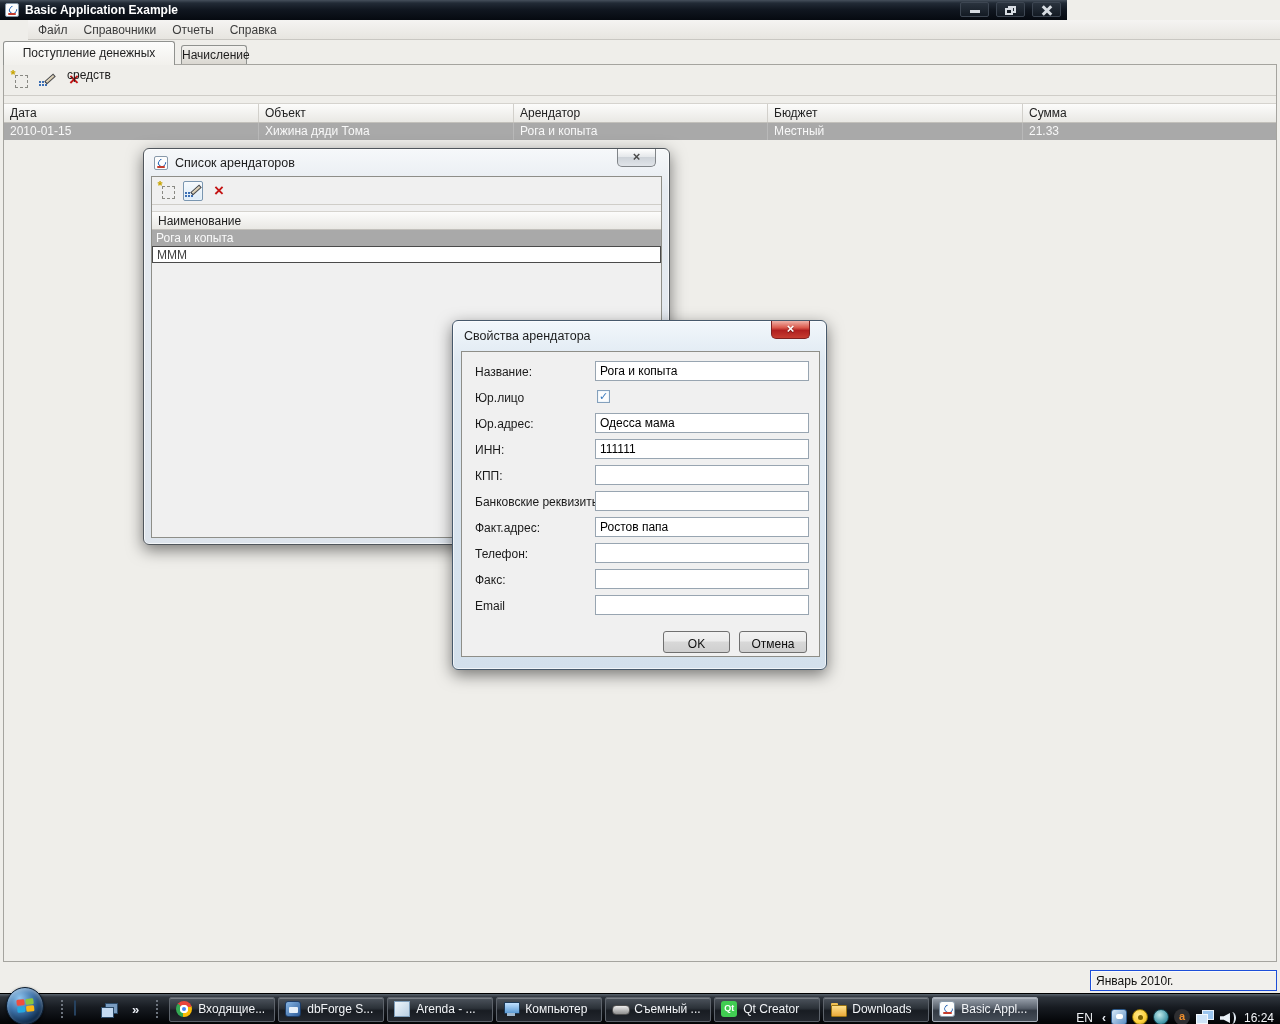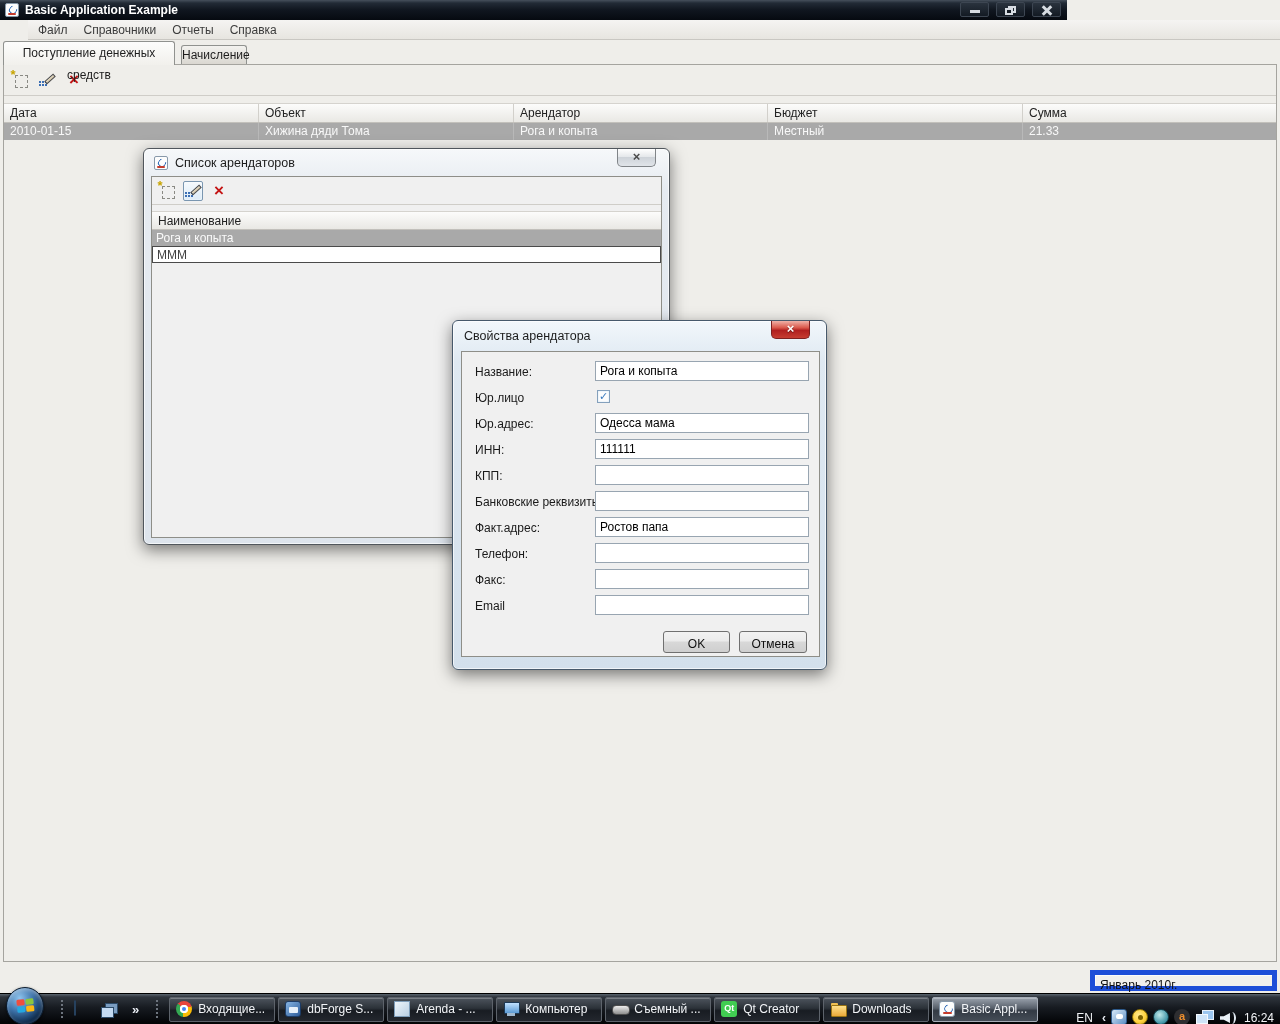--- a/index.html
+++ b/index.html
@@ -61,21 +61,21 @@
   #main-table { margin-top:7px; }
   .thead { display:flex; height:20px; background:linear-gradient(#fcfcfb,#e9e8e4);
     border-top:1px solid #d5d3ce; border-bottom:1px solid #c2c0bb; }
   .th { border-right:1px solid #d2d0cb; padding:2px 0 0 6px; color:#222; }
   .trow { display:flex; height:17px; background:#a9a9a9; color:#f8f8f8; }
   .td { border-right:1px solid #b9b9b9; padding:1px 0 0 6px; overflow:hidden; white-space:nowrap; }
   .w0{width:255px;} .w1{width:255px;} .w2{width:254px;} .w3{width:255px;} .w4{width:253px; border-right:none;}
 
   
   #status-date { position:absolute; left:1090px; top:970px; width:187px; height:21px;
-    border:5px solid #1d4ed8; background:#f1f0ed; box-shadow:inset 1px 1px 0 #fbfbf9;
+    border:1px solid #1d4ed8; background:#f1f0ed; box-shadow:inset 1px 1px 0 #fbfbf9;
     padding:3px 0 0 5px; color:#111; }
 
   
   .vdialog { position:absolute; border:1px solid #50565c; border-radius:6px;
     box-shadow:0 5px 16px rgba(0,0,0,.5), inset 0 0 0 1px rgba(255,255,255,.65); }
   .vdialog .dtitle { position:absolute; left:0; top:0; right:0; height:28px; display:flex; align-items:center;
     color:#1c1c1c; font-size:12.5px; }
   .vclose { position:absolute; width:39px; height:18px; top:0;
     border:1px solid #808488; border-top:none; border-radius:0 0 5px 5px;
     text-align:center; font-weight:bold; font-size:13px; line-height:16px; }

